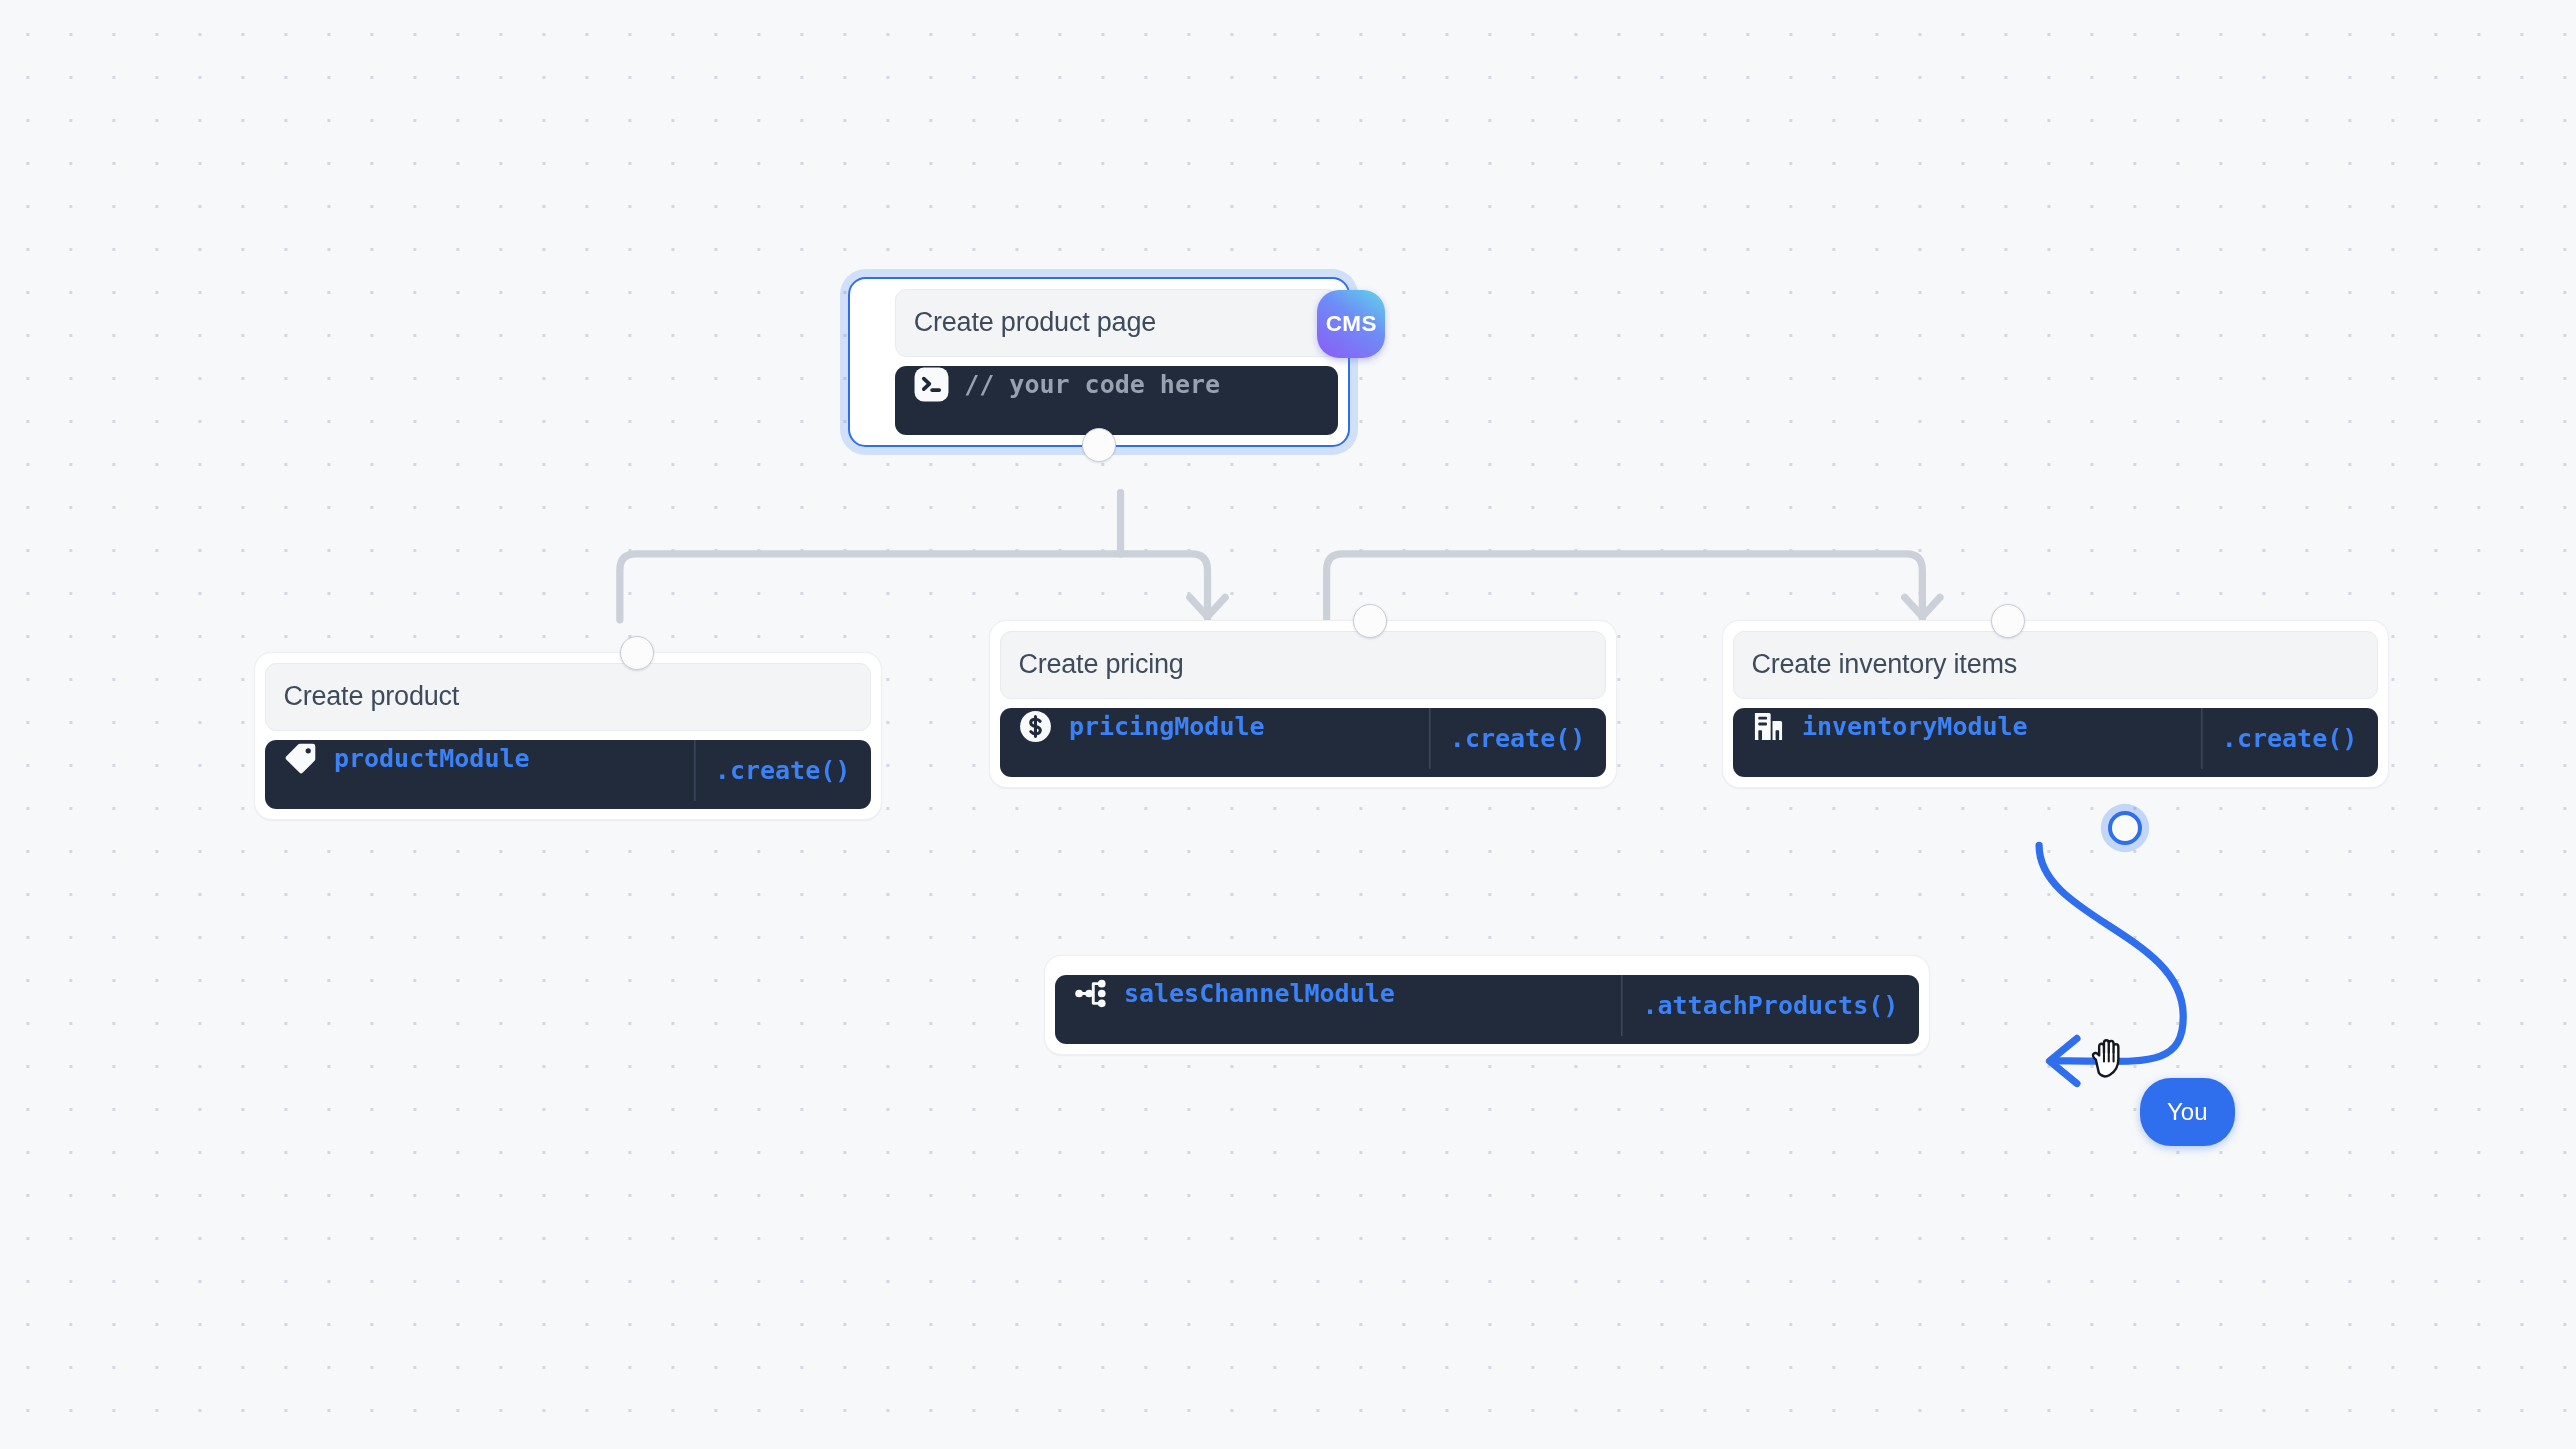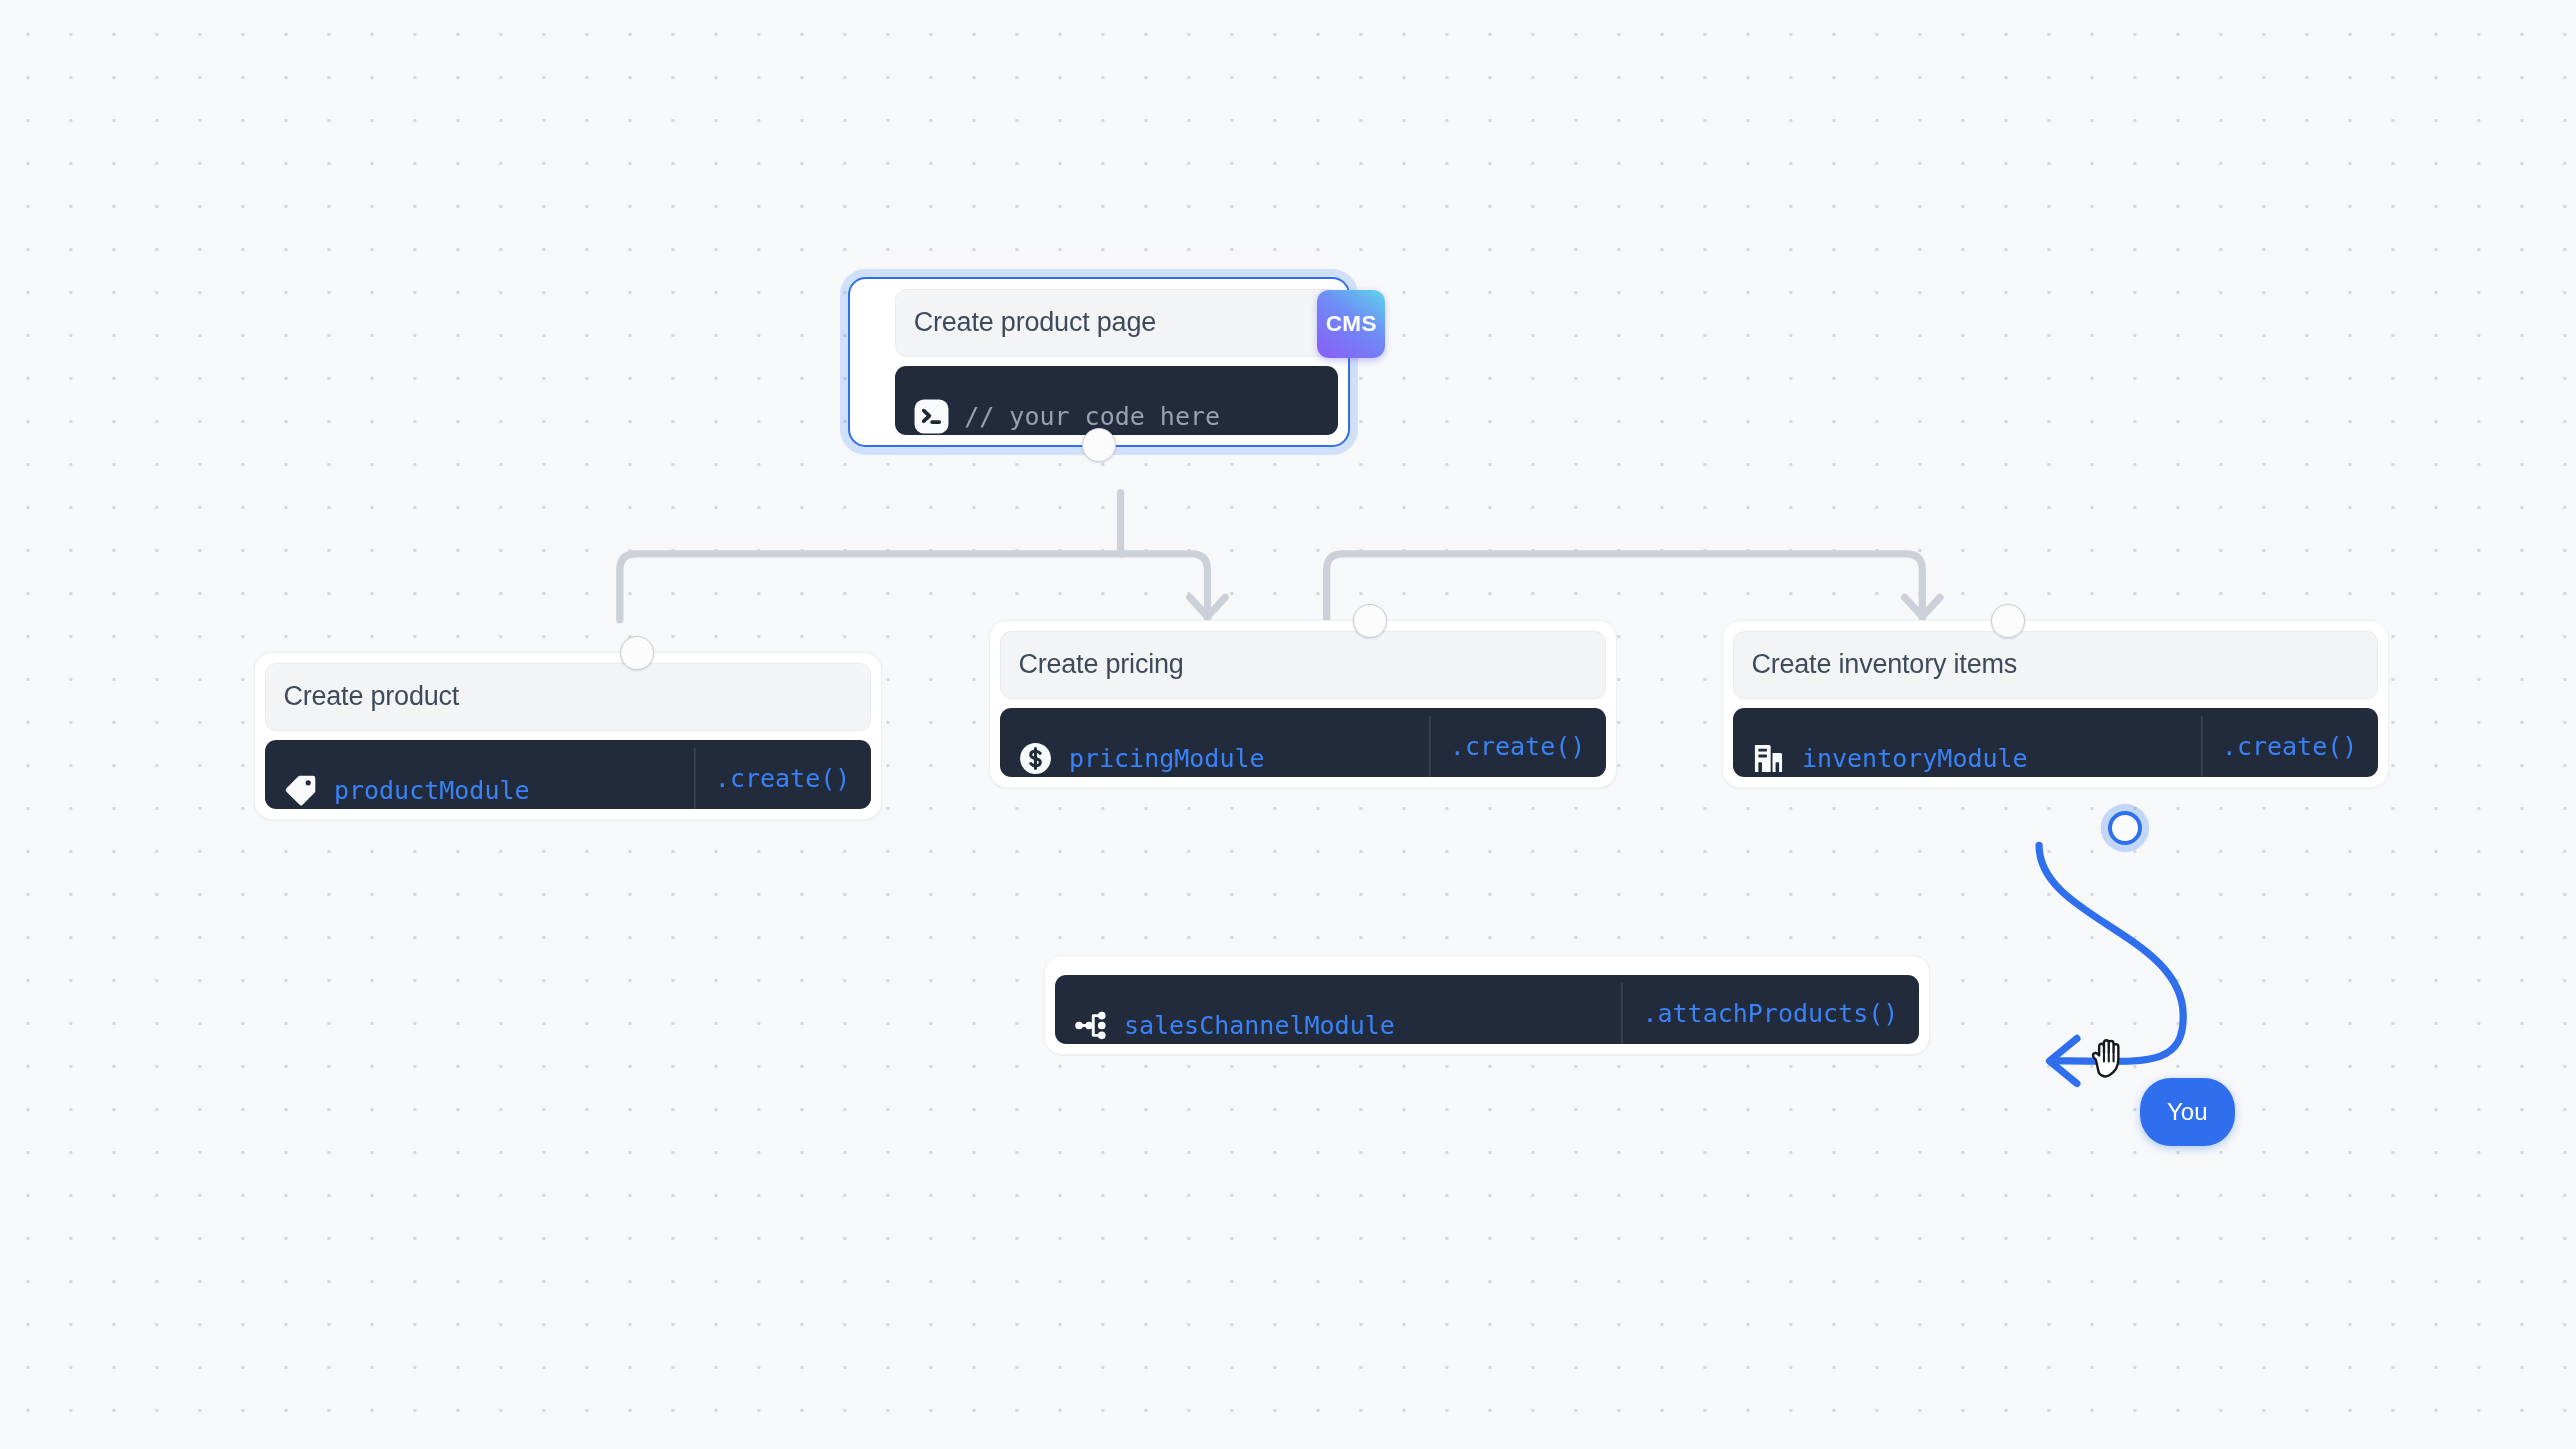--- a/index.html
+++ b/index.html
@@ -61,41 +61,42 @@
     letter-spacing: -0.2px;
     white-space: nowrap;
   }
 
   .cms-badge {
     position: absolute;
     right: -48px;
     top: 0;
     width: 68px;
     height: 68px;
-    border-radius: 12px;
+    border-radius: 22px;
     background: linear-gradient(215deg, #5FD6E8 0%, #6E8DF6 42%, #8B5CF6 100%);
     box-shadow: 0 2.4px 6.4px rgba(99,102,241,0.35);
     display: flex;
     align-items: center;
     justify-content: center;
     color: #FFFFFF;
     font-size: 22.5px;
     font-weight: bold;
     letter-spacing: 0.4px;
   }
 
   .code-bar {
     display: flex;
-    align-items: flex-end;
+    align-items: flex-start;
     margin-top: 9.7px;
     background: #1F2937;
     background: #212B3B;
     border-radius: 11.3px;
     height: 69px;
     overflow: hidden;
+    font-weight: bold;
   }
   .code-left {
     display: flex;
     align-items: center;
     gap: 14.5px;
     padding: 0 17.7px;
     flex: 1 1 auto;
   }
   .code-right {
     display: flex;

